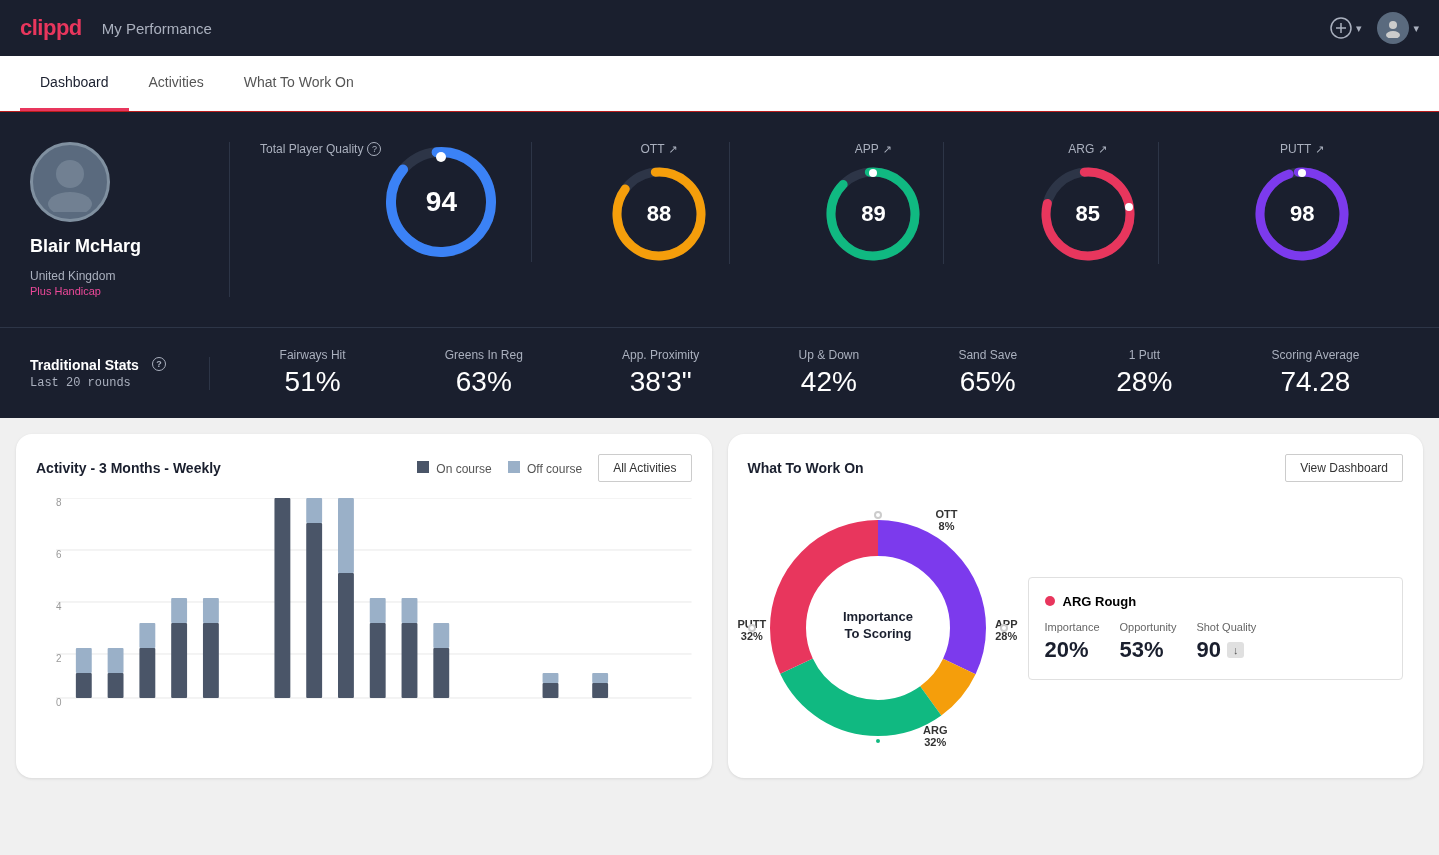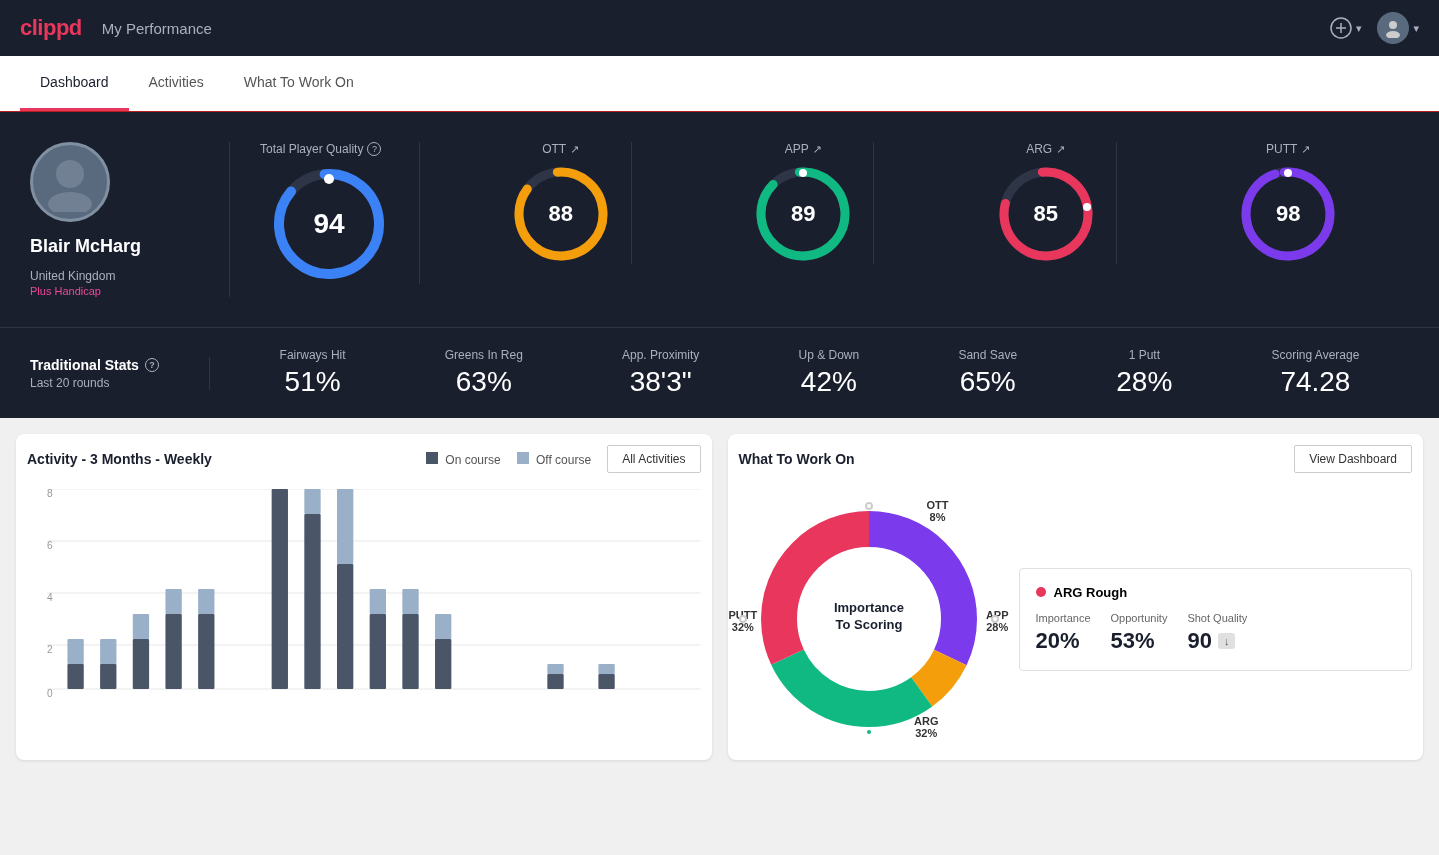--- a/index.html
+++ b/index.html
@@ -80,21 +80,21 @@
     
     .scores-section {
       flex: 1;
       display: flex;
       align-items: flex-start;
       padding-left: 30px;
       gap: 0;
     }
     .main-score {
       display: flex;
-      flex-direction: column;
+      flex-direction: row;
       align-items: flex-end;
       padding-right: 30px;
       border-right: 1px solid #2d3547;
       min-width: 160px;
     }
     .score-label-top {
       color: #aab0be;
       font-size: 12px;
       margin-bottom: 8px;
       display: flex;
@@ -148,22 +148,22 @@
       padding: 20px 30px;
       display: flex;
       align-items: center;
       gap: 0;
     }
     .stat-label-group {
       min-width: 180px;
       padding-right: 30px;
       border-right: 1px solid #2d3547;
     }
-    .stat-label-title { color: white; font-size: 14px; font-weight: 600; display: flex; align-items: center; gap: 6px; }
-    .stat-label-sub { color: #aab0be; font-size: 12px; margin-top: 3px; }
+    .stat-label-title { color: white; font-size: 14px; font-weight: 600; display: flex; align-items: flex-start; gap: 13px; }
+    .stat-label-sub { color: #aab0be; font-size: 12px; margin-top: 3px; font-family: Liberation Mono, monospace; }
     .stats-values {
       flex: 1;
       display: flex;
       justify-content: space-around;
       padding-left: 20px;
     }
     .stat-item { text-align: center; }
     .stat-name { color: #aab0be; font-size: 12px; margin-bottom: 4px; }
     .stat-value { color: white; font-size: 28px; font-weight: 300; }
 
@@ -171,22 +171,22 @@
     .lower-section {
       display: flex;
       gap: 16px;
       padding: 16px;
       background: #f0f0f0;
     }
 
     
     .card {
       background: white;
-      border-radius: 8px;
-      padding: 11px;
+      border-radius: 16px;
+      padding: 20px;
       box-shadow: 0 1px 3px rgba(0,0,0,0.1);
     }
     .activity-card { flex: 1; min-height: 320px; }
     .work-on-card { flex: 1; min-height: 320px; }
 
     .card-header { display: flex; align-items: center; justify-content: space-between; margin-bottom: 16px; }
     .card-title { font-size: 14px; font-weight: 600; color: #1a1f2e; }
     .card-legend { display: flex; gap: 16px; align-items: flex-start; font-size: 12px; color: #555; }
     .legend-dot { width: 12px; height: 12px; display: inline-block; margin-right: 4px; }
     .btn-outline {

